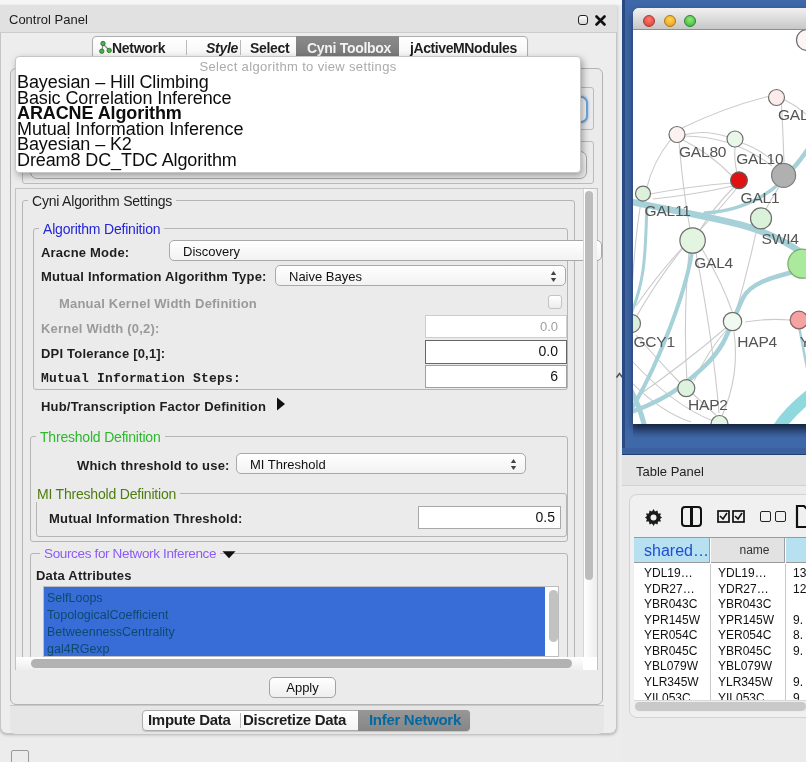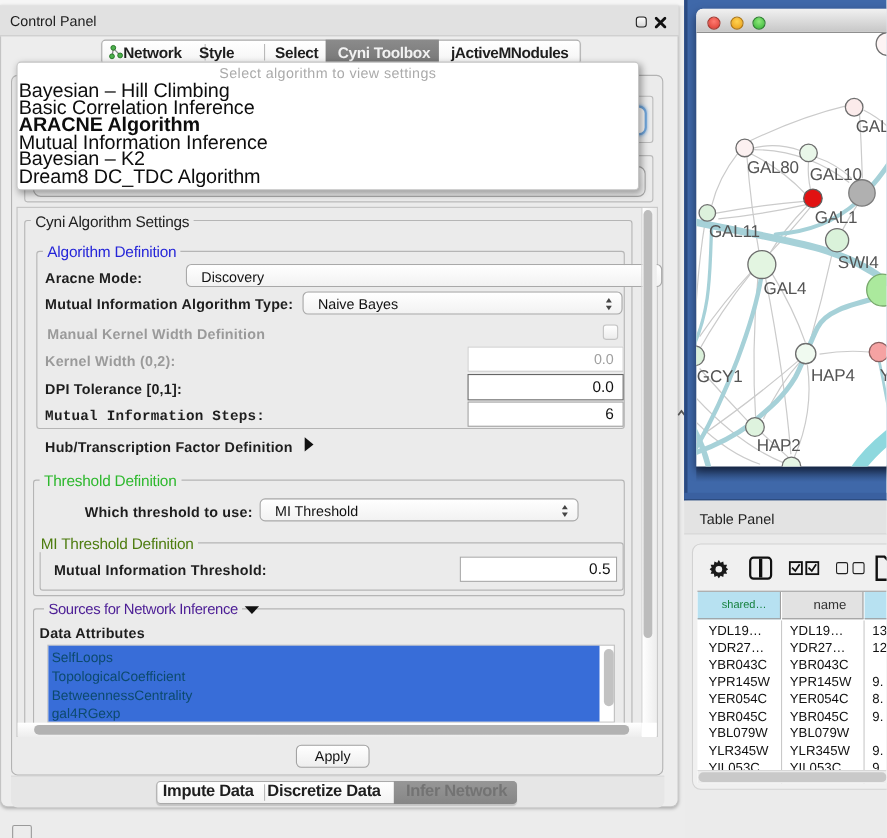--- a/index.html
+++ b/index.html
@@ -34,21 +34,21 @@
   <div class="abs" style="left:186px;top:40px;width:1px;height:15px;background:#b9b9b9;"></div>
   <div class="abs" style="left:240px;top:40px;width:1px;height:15px;background:#b9b9b9;"></div>
   <div class="abs" style="left:296px;top:36px;width:103px;height:23px;background:linear-gradient(#8b8b8b,#767676);"></div>
   <svg class="abs" style="left:98px;top:40px" width="15" height="15" viewBox="0 0 15 15">
     <path d="M5 4 L4 11 M5 4 L11 10" stroke="#8a8a8a" stroke-width="1.2" fill="none"></path>
     <circle cx="5" cy="3.5" r="2.2" fill="#4db04d" stroke="#1f6e1f" stroke-width="0.8"></circle>
     <circle cx="3.8" cy="11.2" r="2.2" fill="#4db04d" stroke="#1f6e1f" stroke-width="0.8"></circle>
     <circle cx="11.2" cy="10.4" r="2.2" fill="#4db04d" stroke="#1f6e1f" stroke-width="0.8"></circle>
   </svg>
   <div class="lbl" style="left:112px;top:40px;letter-spacing:-0.3px;font-size:14px;">Network</div>
-  <div class="lbl" style="left:181px;top:40px;letter-spacing:-0.3px;font-size:14px;">Style</div>
+  <div class="lbl" style="left:206px;top:40px;letter-spacing:-0.3px;font-size:14px;font-style:italic;">Style</div>
   <div class="lbl" style="left:250px;top:40px;letter-spacing:-0.3px;font-size:14px;">Select</div>
   <div class="lbl" style="left:307px;top:40px;color:#f2f2f2;letter-spacing:-0.3px;font-size:14px;">Cyni Toolbox</div>
   <div class="lbl" style="left:410px;top:40px;letter-spacing:-0.4px;font-size:14px;">jActiveMNodules</div>
 
   <div class="abs" style="left:10px;top:68px;width:593px;height:637px;background:#ebebeb;border:1px solid #b3b3b3;border-radius:6px;"></div>
 
   <div class="abs" style="left:22px;top:87px;width:572px;height:43px;border:1px solid #bbbbbb;border-radius:3px;"></div>
   <div class="abs" style="left:30px;top:96px;width:558px;height:27px;background:#f6f6f6;border:2.5px solid #6ea3d8;border-radius:7px;box-shadow:0 0 3px #7fb0e0;"></div>
   <div class="abs" style="left:22px;top:141px;width:572px;height:43px;border:1px solid #bbbbbb;border-radius:3px;"></div>
   <div class="abs" style="left:30px;top:151px;width:557px;height:28px;background:linear-gradient(#fdfdfd,#ededed);border:1px solid #a8a8a8;border-radius:7px;"></div>
@@ -72,21 +72,21 @@
 
   <div class="lbl" style="left:41px;top:269px;">Mutual Information Algorithm Type:</div>
   <div class="combo" style="left:275px;top:265px;width:291px;height:21px;">
       <span style="position:absolute;left:13px;top:3px;">Naive Bayes</span>
     <svg class="ar" width="7" height="13" viewBox="0 0 7 13">
         <path d="M3.5 1 L6.2 5 L0.8 5 Z" fill="#444"></path>
         <path d="M3.5 12 L6.2 8 L0.8 8 Z" fill="#444"></path>
       </svg>
     </div>
 
-  <div class="lbl dis" style="left:43px;top:296px;">Manual Kernel Width Definition</div>
+  <div class="lbl dis" style="left:59px;top:296px;">Manual Kernel Width Definition</div>
   <div class="abs" style="left:548px;top:295px;width:14px;height:14px;background:linear-gradient(#ffffff,#ececec);border:1px solid #c3c3c3;border-radius:3px;"></div>
 
   <div class="lbl dis" style="left:41px;top:321px;">Kernel Width (0,2):</div>
   <div class="fld" style="left:425px;top:315px;width:142px;height:23px;border-color:#cdcdcd;color:#a0a0a0;line-height:21px;">0.0</div>
 
   <div class="lbl" style="left:41px;top:346px;">DPI Tolerance [0,1]:</div>
   <div class="fld" style="left:425px;top:340px;width:142px;height:24px;border:1.5px solid #666;line-height:21px;font-size:14px;">0.0</div>
 
   <div class="lbl" style="left:41px;top:371px;font-family:Liberation Mono, monospace;">Mutual Information Steps:</div>
   <div class="fld" style="left:425px;top:365px;width:142px;height:23px;border-color:#9f9f9f;line-height:21px;font-size:14px;">6</div>
@@ -107,21 +107,21 @@
         <path d="M3.5 12 L6.2 8 L0.8 8 Z" fill="#444"></path>
       </svg>
     </div>
 
   <div class="grp" style="left:36px;top:493px;width:531px;height:44px;border-radius:3px;"></div>
   <div class="gtit" style="left:33px;top:486px;color:#4d7c0f;">MI Threshold Definition</div>
   <div class="lbl" style="left:49px;top:511px;">Mutual Information Threshold:</div>
   <div class="fld" style="left:418px;top:506px;width:143px;height:23px;border-color:#a8a8a8;line-height:21px;font-size:14px;padding-right:5px;">0.5</div>
 
   <div class="grp" style="left:30px;top:553px;width:538px;height:116px;border-radius:3px;"></div>
-  <div class="gtit" style="left:40px;top:546px;color:#4c1d95;font-size:13.5px;letter-spacing:-0.35px;">Sources for Network Inference</div>
+  <div class="gtit" style="left:40px;top:546px;color:#8b5cf6;font-size:13.5px;letter-spacing:-0.35px;">Sources for Network Inference</div>
   <svg class="abs" style="left:222px;top:550px;" width="14" height="9" viewBox="0 0 15 9">
       <path d="M0.5 1 L14.5 1 L7.5 8.5 Z" fill="#111"></path>
     </svg>
   <div class="lbl" style="left:36px;top:568px;">Data Attributes</div>
 
   <div class="abs" style="left:43px;top:586px;width:516px;height:71px;background:#ffffff;border:1px solid #bdbdbd;"></div>
   <div class="abs" style="left:44px;top:587px;width:501px;height:69px;background:#386dd8;"></div>
   <div class="abs" style="left:47px;top:590px;font-size:12.5px;color:#0c4a6e;line-height:17.1px;">SelfLoops<br>TopologicalCoefficient<br>BetweennessCentrality<br>gal4RGexp</div>
   <div class="abs" style="left:549px;top:590px;width:9px;height:52px;background:#c2c2c2;border-radius:5px;"></div>
 
@@ -133,21 +133,21 @@
 
   <div class="abs" style="left:269px;top:677px;width:67px;height:21px;background:linear-gradient(#ffffff,#eeeeee);border:1px solid #a3a3a3;border-radius:5px;text-align:center;font-size:13px;line-height:19px;color:#111;">Apply</div>
 
   <div class="abs" style="left:10px;top:705px;width:594px;height:29px;background:#e6e6e6;border-top:1px solid #c9c9c9;border-radius:0 0 6px 6px;"></div>
 
   <div class="abs" style="left:142px;top:710px;width:328px;height:21px;background:linear-gradient(#ffffff,#f3f3f3);border:1px solid #ababab;border-radius:4px;box-shadow:0 1px 1px rgba(0,0,0,0.15);"></div>
   <div class="abs" style="left:240px;top:713px;width:1px;height:15px;background:#b9b9b9;"></div>
   <div class="abs" style="left:358px;top:710px;width:112px;height:21px;background:linear-gradient(#979797,#868686);border-radius:0 4px 4px 0;"></div>
   <div class="lbl" style="left:148px;top:711px;letter-spacing:-0.3px;font-size:15px;">Impute Data</div>
   <div class="lbl" style="left:243px;top:711px;letter-spacing:-0.3px;font-size:15px;">Discretize Data</div>
-  <div class="lbl" style="left:369px;top:711px;color:#737373;letter-spacing:-0.3px;font-size:15px;">Infer Network</div>
+  <div class="lbl" style="left:369px;top:711px;color:#0369a1;letter-spacing:-0.3px;font-size:15px;">Infer Network</div>
 
   <div class="abs" style="left:11px;top:750px;width:18px;height:14px;background:#ececec;border:1.5px solid #9a9a9a;border-radius:2px;"></div>
 
   <svg class="abs" style="left:616px;top:372px;" width="7" height="7" viewBox="0 0 7 7">
       <path d="M0.5 5.5 L3.5 1.5 L6.5 5.5" stroke="#555" stroke-width="1.6" fill="none"></path>
     </svg>
 
   <div class="abs" style="left:15px;top:56px;width:566px;height:117px;background:#ffffff;border:1px solid #c6c6c6;border-radius:4px;box-shadow:2px 3px 7px rgba(0,0,0,0.35);"></div>
   <div class="abs" style="left:15px;top:59px;width:566px;text-align:center;font-size:13px;color:#ababab;letter-spacing:0.35px;">Select algorithm to view settings</div>
   <div class="abs" style="left:17px;top:75px;font-size:18px;color:#0d0d0d;line-height:15.5px;letter-spacing:-0.1px;">Bayesian – Hill Climbing<br>Basic Correlation Inference<br><b>ARACNE Algorithm</b><br>Mutual Information Inference<br>Bayesian – K2<br>Dream8 DC_TDC Algorithm</div>
@@ -256,21 +256,21 @@
     <path d="M3 6 L6 9 L10 3" stroke="#111" stroke-width="1.6" fill="none"></path>
     <path d="M18 6 L21 9 L25 3" stroke="#111" stroke-width="1.6" fill="none"></path>
   </svg>
   <div class="abs" style="left:760px;top:511px;width:11px;height:11px;border:1.7px solid #222;border-radius:2px;"></div>
   <div class="abs" style="left:774.5px;top:511px;width:11px;height:11px;border:1.7px solid #222;border-radius:2px;"></div>
   <svg class="abs" style="left:795px;top:504px;" width="14" height="25" viewBox="0 0 14 25">
     <path d="M2 2 L9 2 L13 6 L13 23 L2 23 Z" fill="none" stroke="#111" stroke-width="2.2"></path>
   </svg>
 
   <div class="abs" style="left:634px;top:537px;width:172px;height:175px;background:#fff;border-top:1px solid #9a9a9a;overflow:hidden;">
-    <div class="abs" style="left:0;top:0;width:76px;height:25px;background:#b7e1f1;border-right:1px solid #9f9f9f;border-bottom:1px solid #9a9a9a;text-align:center;font-size:10px;color:#15803d;line-height:25px;text-indent:10px;">shared…</div>
+    <div class="abs" style="left:0;top:0;width:76px;height:25px;background:#b7e1f1;border-right:1px solid #9f9f9f;border-bottom:1px solid #9a9a9a;text-align:center;font-size:16px;color:#1d4ed8;line-height:25px;text-indent:10px;">shared…</div>
     <div class="abs" style="left:77px;top:0;width:74px;height:25px;background:#e2e2e2;border-right:1px solid #9f9f9f;border-bottom:1px solid #9a9a9a;text-align:center;font-size:12px;color:#333;line-height:25px;text-indent:14px;">name</div>
     <div class="abs" style="left:152px;top:0;width:40px;height:25px;background:#b7e1f1;border-bottom:1px solid #9a9a9a;text-align:center;font-size:12px;color:#333;line-height:25px;text-indent:24px;">A</div>
     <div class="abs" style="left:10px;top:28px;font-size:12px;color:#111;line-height:15.57px;">YDL19…<br>YDR27…<br>YBR043C<br>YPR145W<br>YER054C<br>YBR045C<br>YBL079W<br>YLR345W<br>YIL053C</div>
     <div class="abs" style="left:84px;top:28px;font-size:12px;color:#111;line-height:15.57px;">YDL19…<br>YDR27…<br>YBR043C<br>YPR145W<br>YER054C<br>YBR045C<br>YBL079W<br>YLR345W<br>YIL053C</div>
     <div class="abs" style="left:159px;top:28px;font-size:12px;color:#111;line-height:15.57px;">13<br>12<br>&nbsp;<br>9.<br>8.<br>9.<br>&nbsp;<br>9.<br>9.</div>
     <div class="abs" style="left:76px;top:26px;width:1px;height:149px;background:#c9c9c9;"></div>
     <div class="abs" style="left:151px;top:26px;width:1px;height:149px;background:#c9c9c9;"></div>
     <div class="abs" style="left:0;top:162px;width:172px;height:13px;background:#ededed;border-top:1px solid #d8d8d8;"></div>
     <div class="abs" style="left:1px;top:163.5px;width:171px;height:9px;background:#c9c9c9;border-radius:5px;"></div>
   </div>

